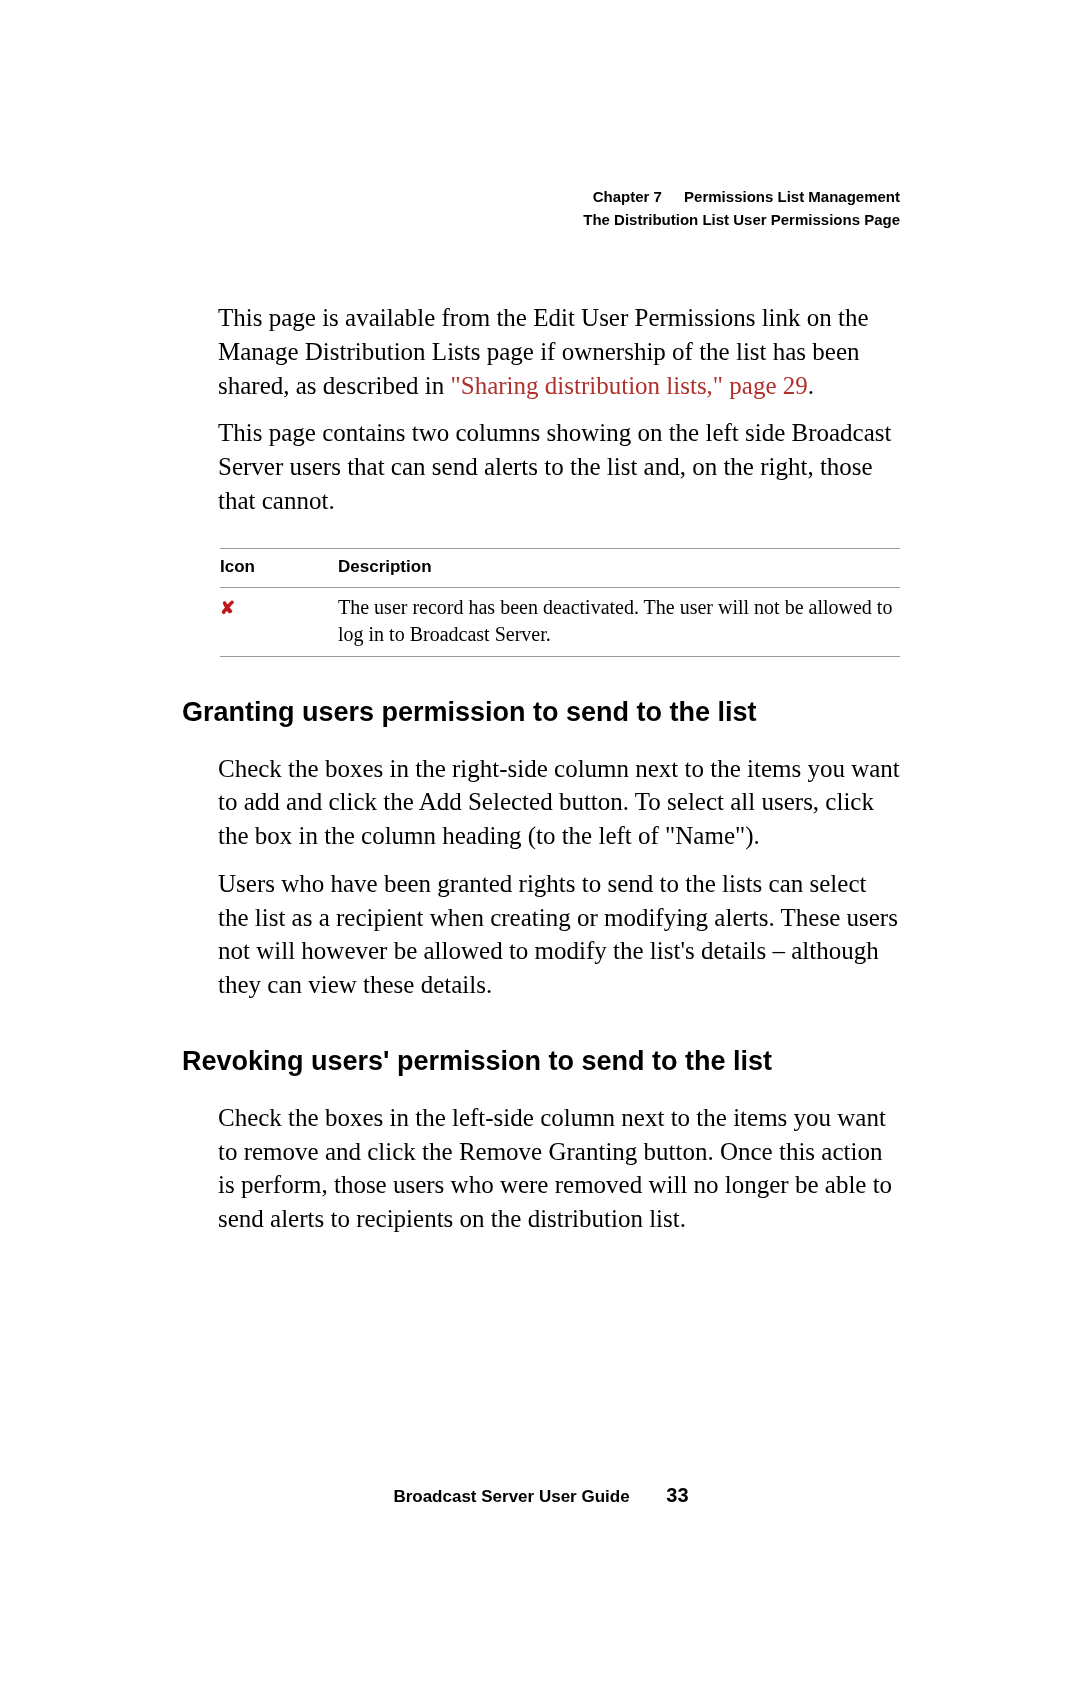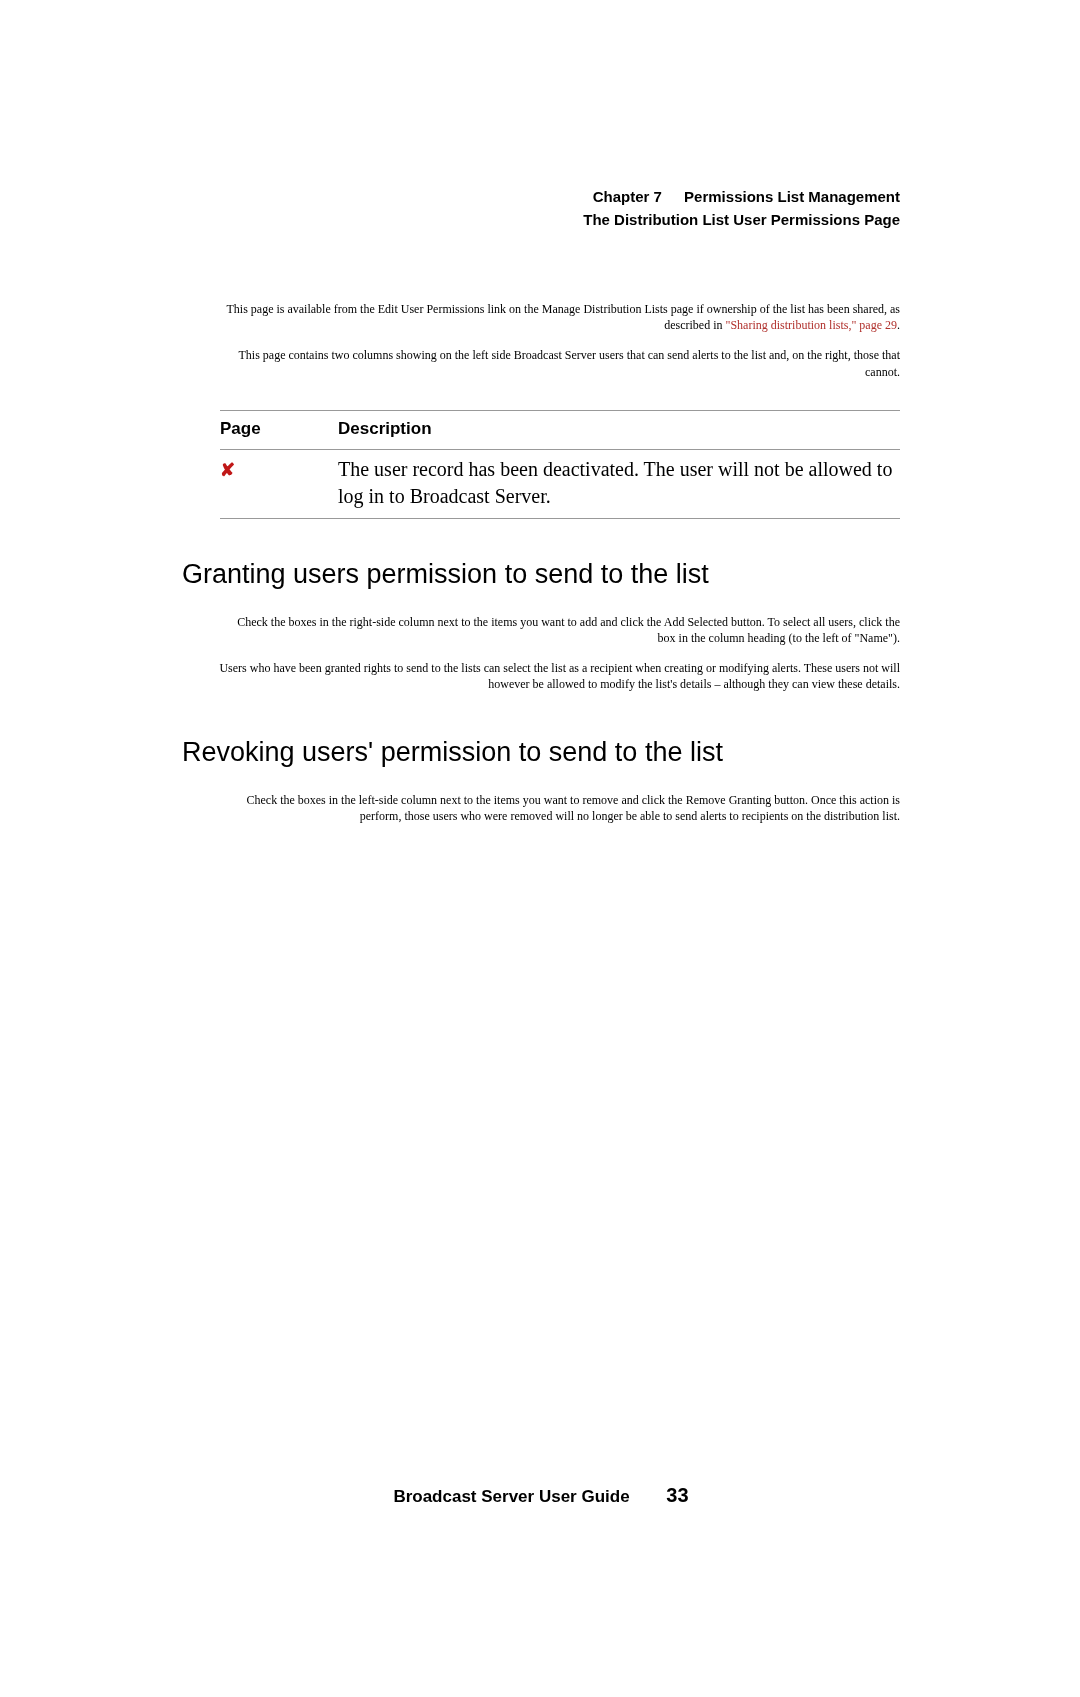--- a/index.html
+++ b/index.html
@@ -31,25 +31,24 @@
       margin-top: 16px;
     }
     .header-title {
       display: inline;
       margin-left: 18px;
     }
     .header-subtitle {
       display: block;
     }
     .body-text {
-      font-size: 12px;
+      font-size: 25px;
       line-height: 1.35;
       margin-left: 36px;
       margin-bottom: 14px;
-      text-align: right;
     }
     .link {
       color: #b0302c;
       cursor: pointer;
     }
     .icon-table {
       margin: 30px 0 40px 38px;
       width: calc(100% - 38px);
       border-collapse: collapse;
     }
@@ -72,21 +71,21 @@
     .icon-col {
       width: 118px;
     }
     .x-icon {
       color: #c01818;
       font-weight: bold;
       font-size: 18px;
     }
     .section-heading {
       font-family: Arial, Helvetica, sans-serif;
-      font-weight: normal;
+      font-weight: bold;
       font-size: 27px;
       margin: 0 0 24px 0;
     }
     .section-body {
       margin-bottom: 44px;
     }
     .footer {
       position: absolute;
       bottom: 190px;
       right: 180px;
@@ -119,21 +118,21 @@
 
   <p class="body-text">
     <span>This page is available from the Edit User Permissions link on the Manage Distribution Lists page if ownership of the list has been shared, as described in </span><span class="link">"Sharing distribution lists," page 29</span><span>.</span>
   </p>
 
   <p class="body-text">This page contains two columns showing on the left side Broadcast Server users that can send alerts to the list and, on the right, those that cannot.</p>
 
   <table class="icon-table">
     <thead>
       <tr>
-        <th class="icon-col">Page</th>
+        <th class="icon-col">Icon</th>
         <th>Description</th>
       </tr>
     </thead>
     <tbody>
       <tr>
         <td class="icon-col">
           <span class="x-icon">✘</span>
         </td>
         <td>The user record has been deactivated. The user will not be allowed to log in to Broadcast Server.</td>
       </tr>

